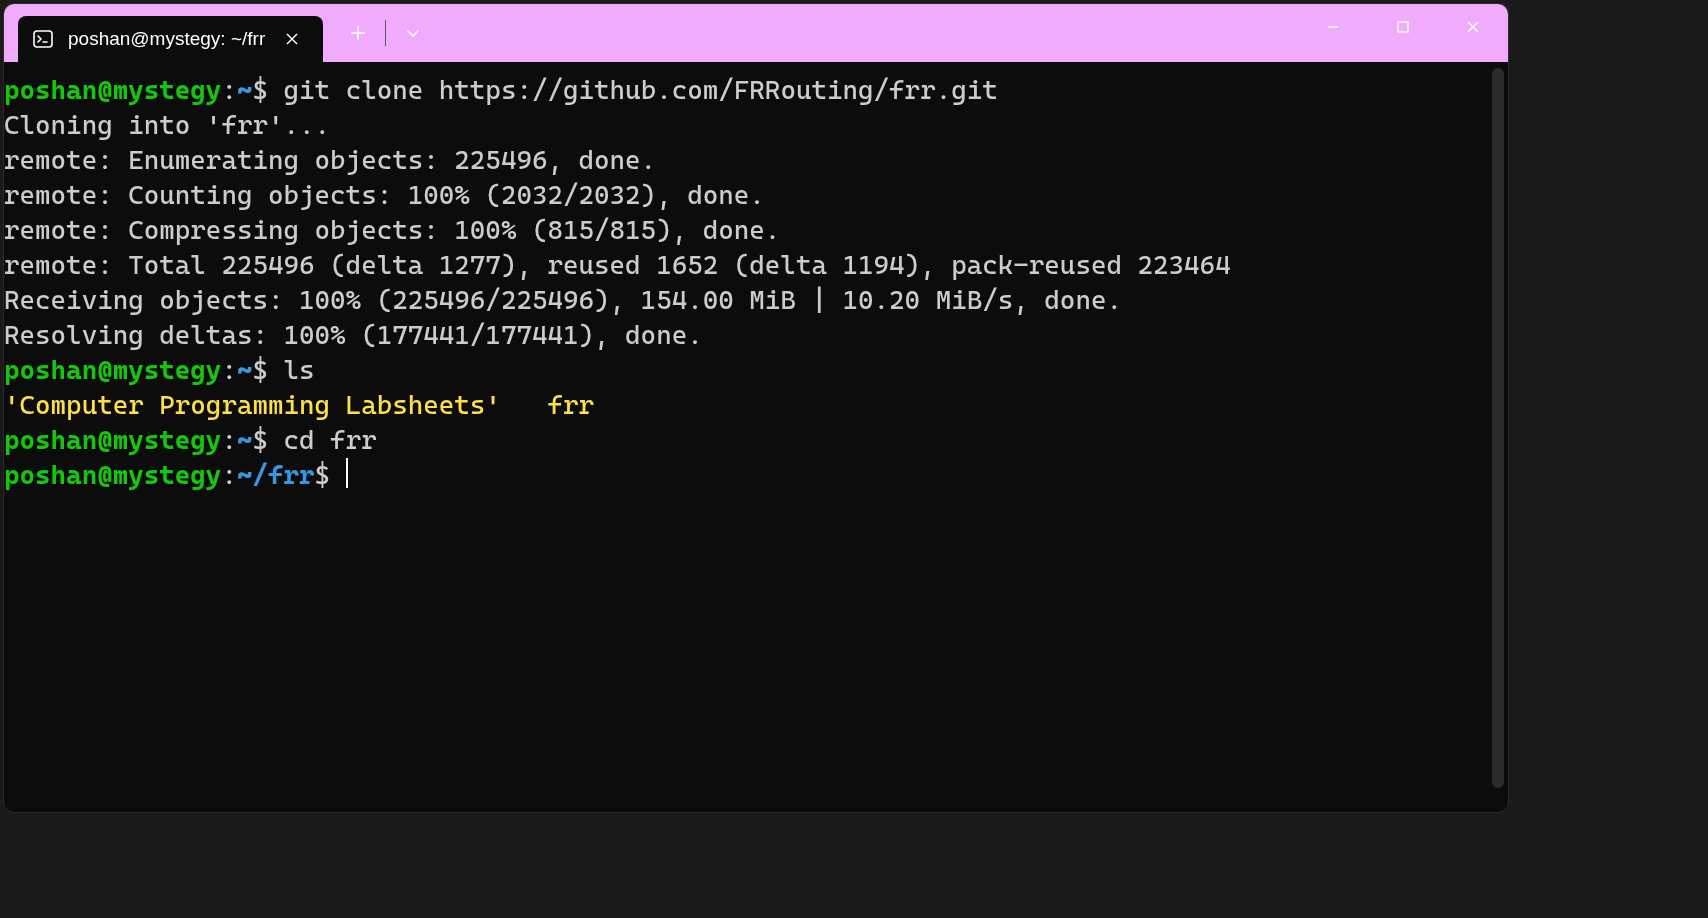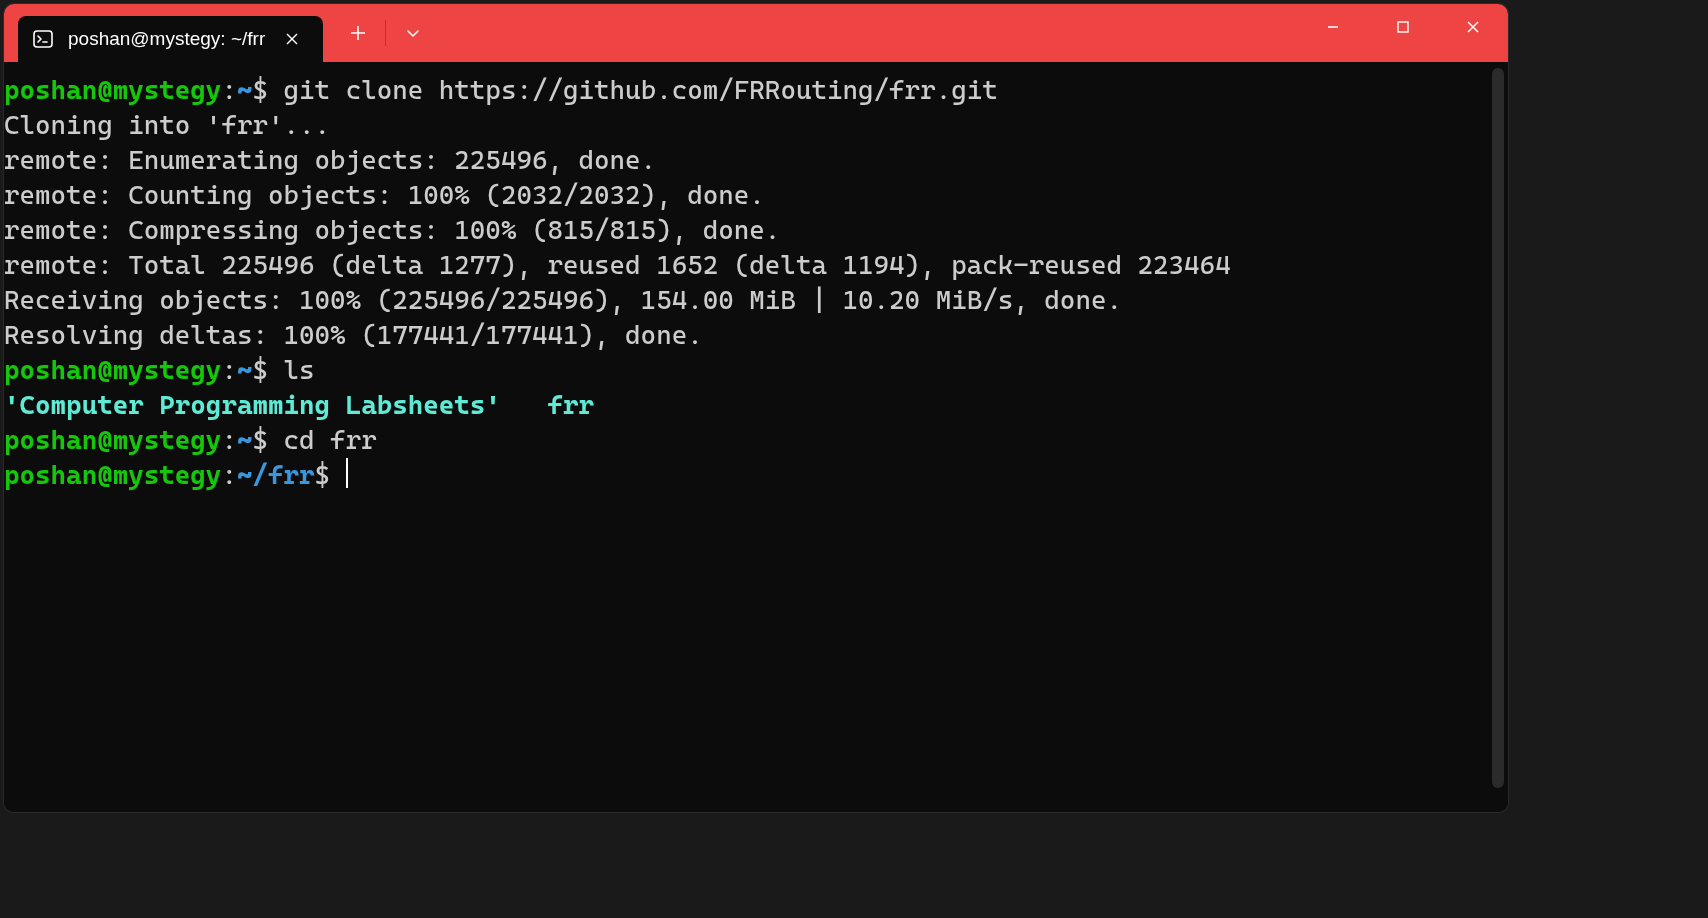--- a/index.html
+++ b/index.html
@@ -20,21 +20,21 @@
     border-radius: 10px;
     overflow: hidden;
     display: flex;
     flex-direction: column;
     margin: 4px 0 0 4px;
     box-shadow: 0 0 0 1px #2a2a2a;
     position: relative;
   }
   .titlebar {
     height: 58px;
-    background: #ef4444;
+    background: #f0abfc;
     display: flex;
     align-items: flex-start;
     position: relative;
   }
   .tabstrip {
     display: flex;
     align-items: flex-end;
     padding-left: 14px;
     height: 100%;
   }
@@ -95,21 +95,21 @@
     font-size: 26.5px;
     line-height: 35px;
     padding: 10px 0;
     white-space: pre;
     font-family: "Cascadia Mono","Consolas",monospace;
     letter-spacing: 0px;
     position: relative;
   }
   .user { color:#16c60c; font-weight:bold; }
   .path { color:#3a96dd; font-weight:bold; }
-  .dirlist { color:#5eead4; font-weight:bold; }
+  .dirlist { color:#fde047; font-weight:normal; }
   .white { color:#cccccc; }
   .cursor {
     display:inline-block;
     width:2px; height:30px;
     background:#ffffff;
     vertical-align: text-bottom;
     margin-bottom: 2px;
   }
   .scrollbar {
     position:absolute;

